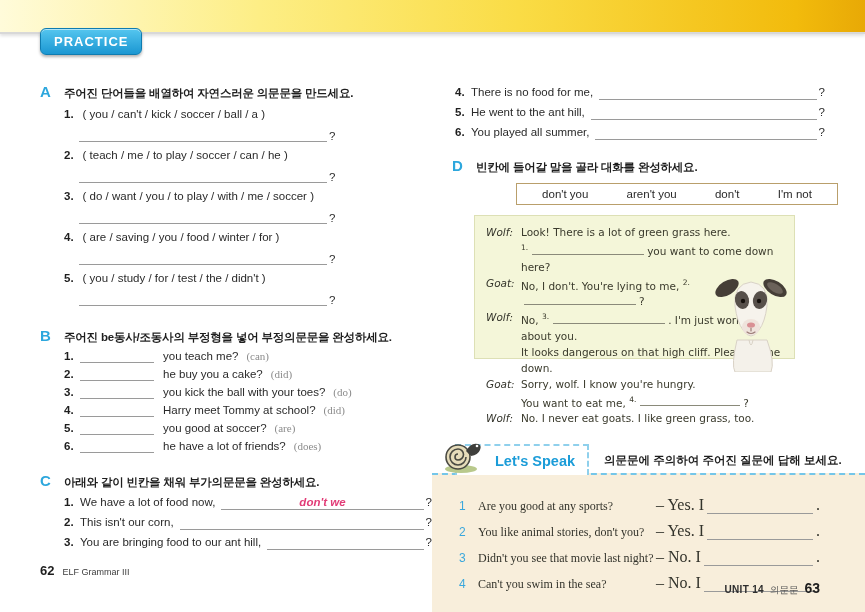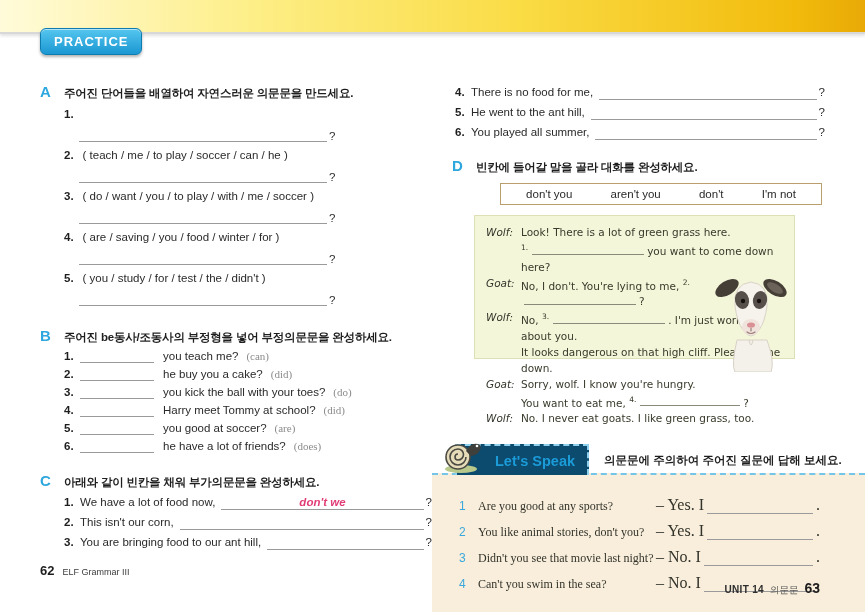--- a/index.html
+++ b/index.html
@@ -45,38 +45,38 @@
   .c-blank { flex:1; border-bottom:1px solid #9a9a9a; height:13px; align-self:flex-end; position:relative; }
   .c-answer { position:absolute; left:0; right:0; bottom:-1px; text-align:center;
     color:#e23c77; font-weight:bold; font-size:11.5px; font-style:italic; }
 
   .footer-left { position:absolute; left:40px; top:563px; display:flex; align-items:baseline; gap:8px; }
   .footer-page { font-weight:bold; font-size:13px; color:#1e1e1e; }
   .footer-book { font-size:9px; color:#3c3c3c; }
 
   
   .sec-d { margin-top:17px; }
-  .word-box { margin:8px 0 0 48px; width:322px; border:1.5px solid #b99f6b; background:#fff;
+  .word-box { margin:8px 0 0 64px; width:322px; border:1.5px solid #b99f6b; background:#fff;
     display:flex; justify-content:space-around; align-items:center; padding:4px 6px; font-size:11.5px; color:#2a2a2a; }
   .word-box span { white-space:nowrap; }
 
   .dialogue { position:relative; margin:10px 0 0 22px; width:321px; height:144px;
     background:#f4f6d9; border:1px solid #dde0b5; padding:8px 10px 0 11px;
     font-family:"DejaVu Sans", sans-serif; font-size:10.5px; color:#3a3a2c; }
   .d-row { display:flex; line-height:16px; }
   .d-speaker { width:35px; flex:none; font-style:italic; color:#33332a; }
   .d-content { flex:1; }
   .d-sup { font-size:7.5px; vertical-align:super; margin-right:1px; }
   .d-blank { display:inline-block; width:112px; border-bottom:1px solid #8a8a7a; height:9px; margin:0 3px; }
   .goat { position:absolute; right:5px; bottom:-14px; width:76px; height:102px; }
 
   
   .ls-panel { position:absolute; left:432px; top:473px; width:433px; height:139px;
     background:#f8eedb; border-top:2px dashed #74c6e9; }
-  .ls-label { position:absolute; left:23px; top:-31px; height:31px; background:#0c4a6e;
+  .ls-label { position:absolute; left:23px; top:-31px; height:31px; background:#ffffff;
     border:2px dashed #8fd0ec; border-bottom:none; display:flex; align-items:center;
     padding:0 12px 0 38px; }
   .ls-label-text { color:#1b9cd8; font-weight:bold; font-size:14.5px; }
   .snail-icon { position:absolute; left:-16px; top:-8px; width:42px; height:36px; }
   .ls-instr { position:absolute; left:172px; top:-22px; font-weight:bold; font-size:11.5px; color:#1e1e1e; }
   .ls-items { padding:21px 45px 0 27px; }
   .ls-item { display:flex; align-items:baseline; margin-bottom:8px; }
   .ls-num { color:#3aa7dc; width:19px; font-size:12px; flex:none; }
   .ls-q { width:178px; flex:none; font-family:"Liberation Serif", serif; font-size:12px; color:#33332b; }
   .ls-ans { flex:1; display:flex; align-items:baseline; font-family:"Liberation Serif", serif; font-size:16px; color:#33332b; }
@@ -96,20 +96,21 @@
 <div class="col-left">
 
   <div class="sec-head">
     <span class="sec-letter">A</span>
     <span class="sec-title">주어진 단어들을 배열하여 자연스러운 의문문을 만드세요.</span>
   </div>
 
   <div class="a-item">
     <div class="a-words">
         <span class="item-num">1.</span>
+        <span>( you / can't / kick / soccer / ball / a )</span>
       </div>
     <div class="a-line">
         <span class="a-blank"></span>
         <span class="q-mark">?</span>
       </div>
   </div>
   <div class="a-item">
     <div class="a-words">
         <span class="item-num">2.</span>
         <span>( teach / me / to play / soccer / can / he )</span>

